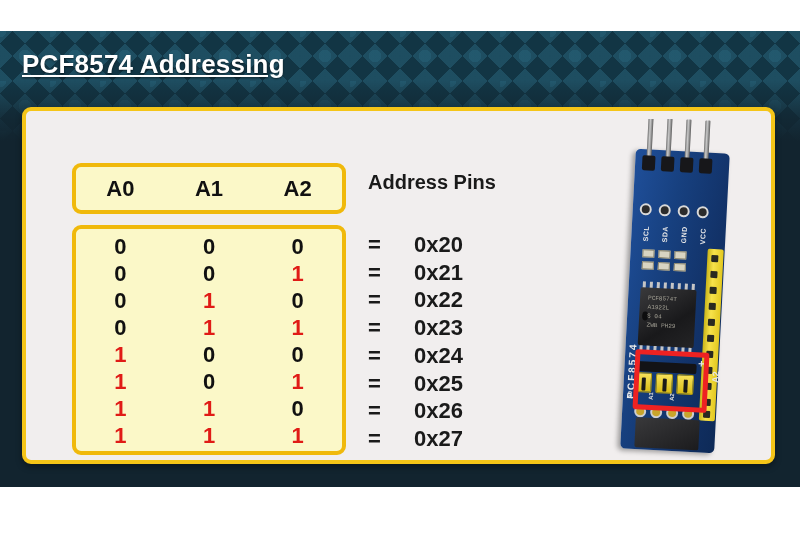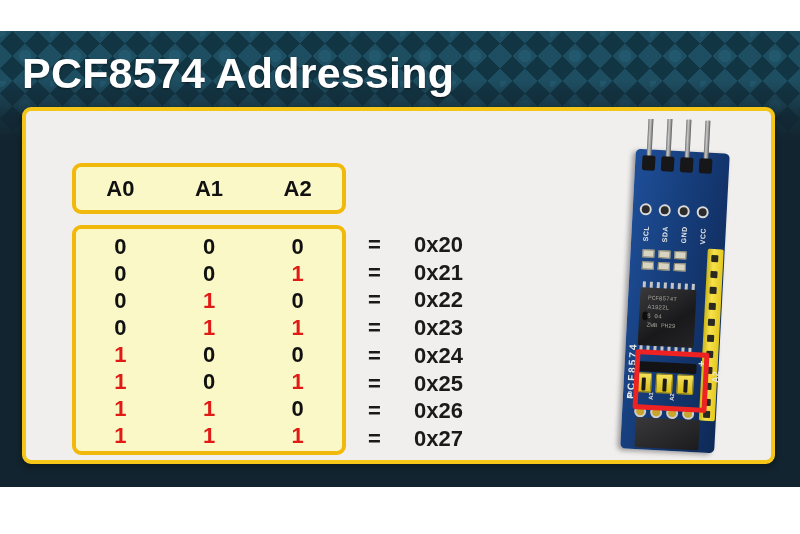--- a/index.html
+++ b/index.html
@@ -36,24 +36,25 @@
       linear-gradient(-45deg, rgba(40,98,120,.55) 25%, transparent 25%, transparent 75%, rgba(40,98,120,.55) 75%);
     background-size: 50px 50px, 50px 50px, 25px 25px, 25px 25px;
     background-position: 0 0, 0 0, 0 0, 0 0;
   }
   .pattern-fade {
     position: absolute; left: 0; top: 0; width: 800px; height: 110px;
     background: linear-gradient(to bottom, rgba(18,36,47,0) 45%, rgba(18,36,47,.75) 80%, #12242f 100%);
   }
   .slide-title {
     position: absolute; left: 22px; top: 18px;
-    font-size: 43px; font-weight: bold; color: #ffffff;
+    font-size: 26px; font-weight: bold; color: #ffffff;
     letter-spacing: .2px;
     text-shadow: 0 1px 2px rgba(0,0,0,.55);
     white-space: nowrap;
+    text-decoration: underline;
   }
   
   .panel {
     position: absolute; left: 22px; top: 76px;
     width: 753px; height: 357px;
     background: #f1eeee;
     border: 4px solid #f5c518;
     border-radius: 9px;
     box-sizing: border-box;
     box-shadow: 0 3px 6px rgba(0,0,0,.35);
@@ -306,20 +307,21 @@
             <div class="tt-bcell bit0">0</div>
           </div>
           <div class="tt-brow">
             <div class="tt-bcell bit1">1</div>
             <div class="tt-bcell bit1">1</div>
             <div class="tt-bcell bit1">1</div>
           </div>
         </div>
       </div>
 
+      <div class="addr-title">Address Pins</div>
 
       <div class="addr-list">
         <div class="addr-row">
           <span class="addr-eq">=</span>
           <span class="addr-val">0x20</span>
         </div>
         <div class="addr-row">
           <span class="addr-eq">=</span>
           <span class="addr-val">0x21</span>
         </div>

